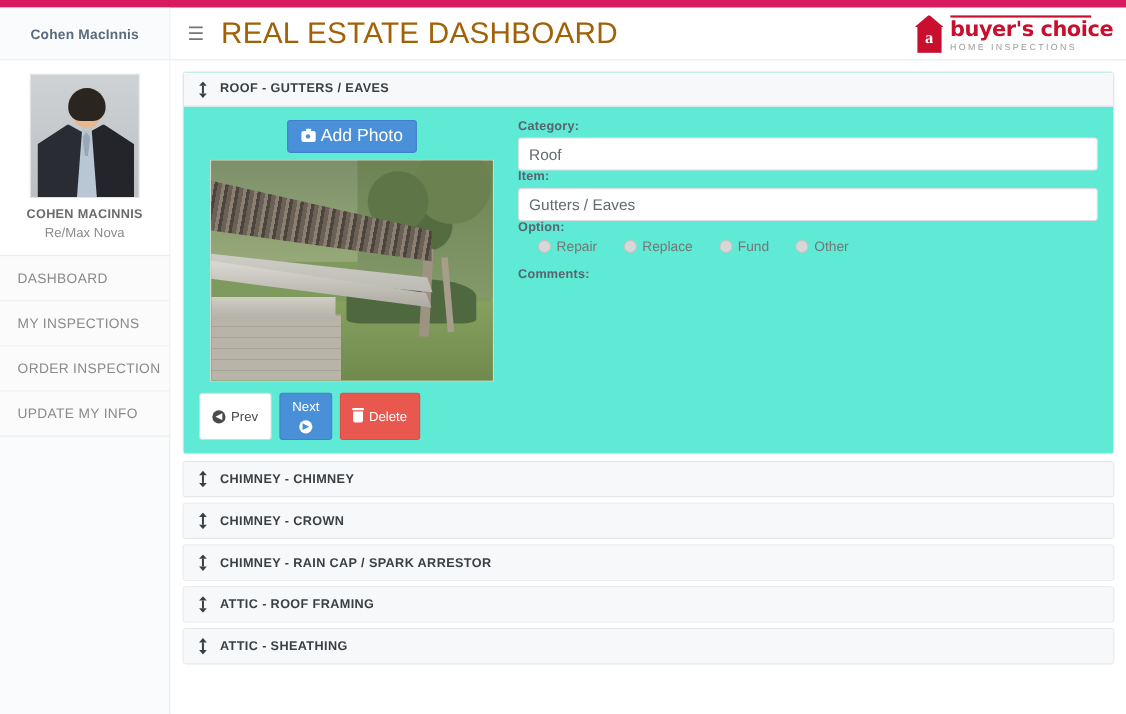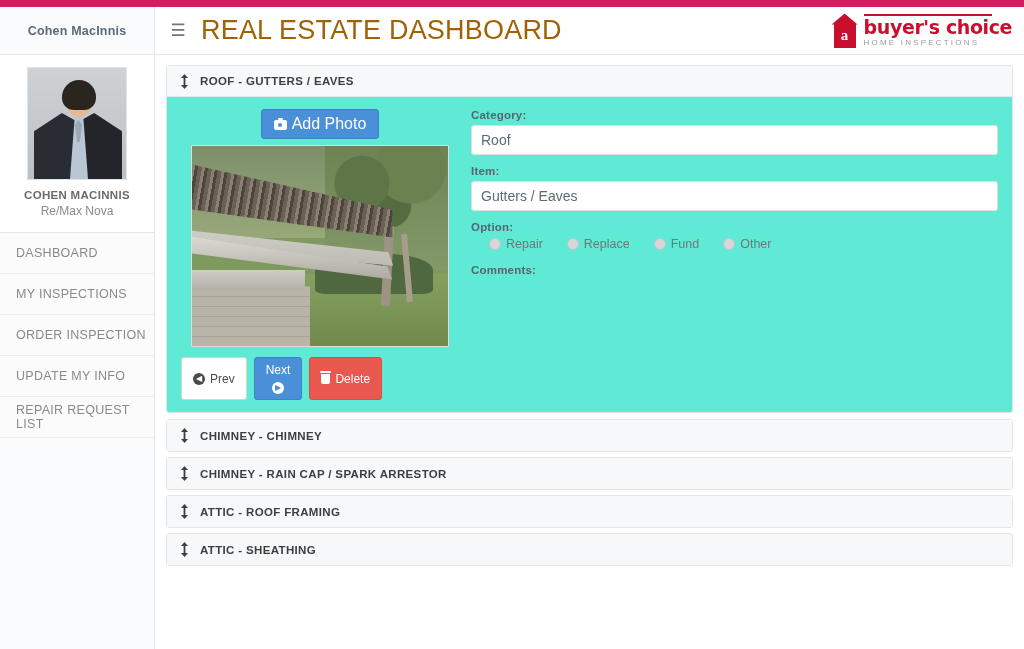--- a/index.html
+++ b/index.html
@@ -263,21 +263,20 @@
   .field-label {
     font-size: 11.5px; font-weight: bold; color: #5a6470;
     margin-bottom: 4px; letter-spacing: .2px;
   }
   .text-input {
     width: 100%; height: 30px;
     border: 1px solid #dcdfe2; border-radius: 3px;
     padding: 0 9px; font-size: 14px; color: #5f6a72;
     background: #ffffff; outline: none;
     font-family: "Liberation Sans", sans-serif;
-    margin-bottom: 10px;
   }
   .radio-row { display: flex; align-items: center; margin-bottom: 13px; padding-left: 18px; }
   .radio-opt { display: flex; align-items: center; margin-right: 24px; }
   .radio-dot {
     width: 12px; height: 12px; border-radius: 50%;
     background: #d7d7d7; border: 1px solid #c4c4c4;
     margin-right: 5px;
   }
   .radio-label { font-size: 12.5px; color: #767676; }
   .comments-box {
@@ -345,23 +344,20 @@
       <span>DASHBOARD</span>
     </div>
     <div class="nav-item">
       <span>MY INSPECTIONS</span>
     </div>
     <div class="nav-item">
       <span>ORDER INSPECTION</span>
     </div>
     <div class="nav-item">
       <span>UPDATE MY INFO</span>
-    </div>
-    <div class="nav-item">
-      <span>REPAIR REQUEST LIST</span>
     </div>
   </div>
 
   <div id="header">
     <div id="menu-toggle">☰</div>
     <div id="page-title">REAL ESTATE DASHBOARD</div>
 
     <div id="logo">
       <div class="house">
         <div class="roof"></div>
@@ -464,20 +460,32 @@
           <svg width="9" height="15" viewBox="0 0 9 15">
               <path d="M4.5 0 L8 4 H1 Z" fill="#3a3f44"></path>
               <rect x="3.6" y="4" width="1.8" height="7" fill="#3a3f44"></rect>
               <path d="M4.5 15 L8 11 H1 Z" fill="#3a3f44"></path>
             </svg>
         </span>
         <span class="panel-title">CHIMNEY - CHIMNEY</span>
       </div>
     </div>
 
+    <div class="panel collapsed">
+      <div class="panel-head">
+        <span class="sort-icon">
+          <svg width="9" height="15" viewBox="0 0 9 15">
+              <path d="M4.5 0 L8 4 H1 Z" fill="#3a3f44"></path>
+              <rect x="3.6" y="4" width="1.8" height="7" fill="#3a3f44"></rect>
+              <path d="M4.5 15 L8 11 H1 Z" fill="#3a3f44"></path>
+            </svg>
+        </span>
+        <span class="panel-title">CHIMNEY - CROWN</span>
+      </div>
+    </div>
 
     <div class="panel collapsed">
       <div class="panel-head">
         <span class="sort-icon">
           <svg width="9" height="15" viewBox="0 0 9 15">
               <path d="M4.5 0 L8 4 H1 Z" fill="#3a3f44"></path>
               <rect x="3.6" y="4" width="1.8" height="7" fill="#3a3f44"></rect>
               <path d="M4.5 15 L8 11 H1 Z" fill="#3a3f44"></path>
             </svg>
         </span>

